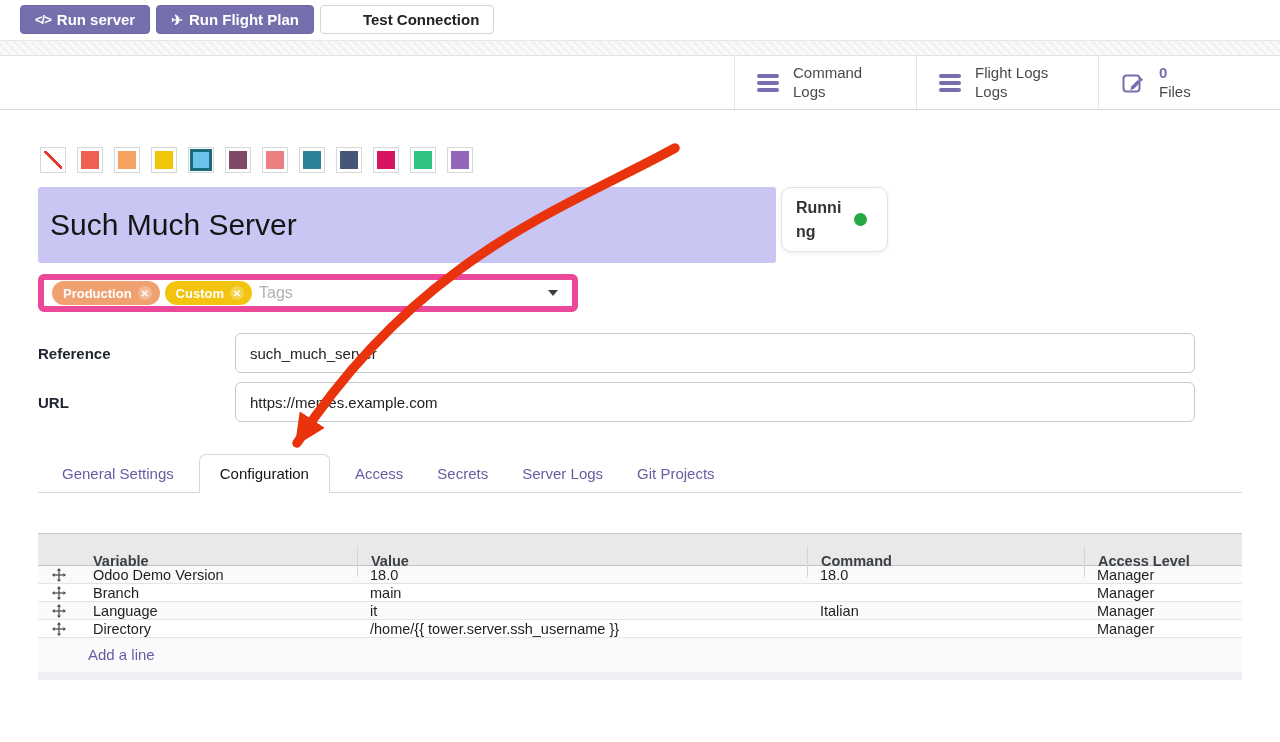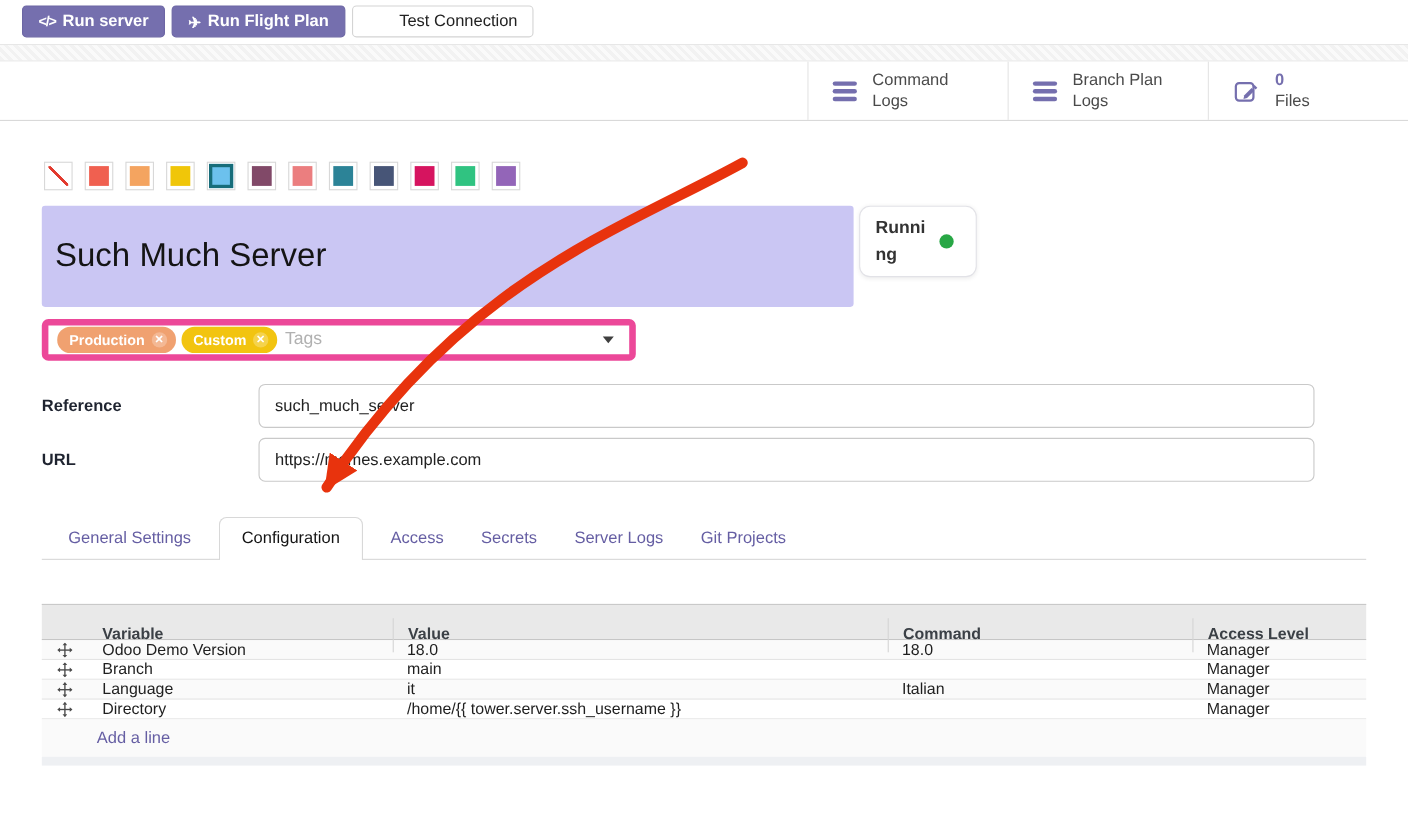--- a/index.html
+++ b/index.html
@@ -4,21 +4,21 @@
 <style>
   * { margin:0; padding:0; box-sizing:border-box; }
   html,body { width:1280px; height:742px; background:#fff; overflow:hidden;
     font-family:"Liberation Sans", sans-serif; color:#222; position:relative; }
 
   
   .toolbar { padding:5px 0 6px 20px; display:flex; gap:6px; }
   .btn { height:29px; display:inline-flex; align-items:center; gap:6px; padding:0 14px;
     border-radius:4px; font-size:15px; font-weight:700; cursor:pointer; border:1px solid transparent; }
   .btn-primary { background:#756fae; border-color:#6c66a4; color:#fff; }
-  .btn-secondary { background:#fff; border-color:#d4d4d4; color:#222; font-weight:400;padding-left:42px; }
+  .btn-secondary { background:#fff; border-color:#d4d4d4; color:#222; font-weight:700;padding-left:42px; }
   .btn .icon-code { font-weight:700; font-size:13px; letter-spacing:-1px; }
   .btn .icon-plane { font-size:14px; }
 
   .texture-strip { height:16px; border-top:1px solid #e7e7e7; border-bottom:1px solid #e3e3e3;
     background:repeating-linear-gradient(45deg,#f2f2f2 0 3px,#fafafa 3px 6px); }
 
   
   .control-panel { height:54px; border-bottom:1px solid #d9d9d9; display:flex; justify-content:flex-end; background:#fff; }
   .stat-btn { width:182px; border-left:1px solid #e4e4e4; display:flex; align-items:center; gap:14px;
     padding-left:22px; cursor:pointer; }
@@ -31,21 +31,21 @@
   .sheet { padding:0 38px; position:relative; }
 
   .swatches { margin-top:37px; display:flex; gap:11px; padding-left:2px; }
   .swatch { width:26px; height:26px; background:#fff; border:1px solid #d8d8d8; padding:3px; cursor:pointer; }
   .swatch .fill { width:100%; height:100%; }
   .swatch.none .fill { background:linear-gradient(45deg,transparent 46%,#e23a2e 46%,#e23a2e 56%,transparent 56%); }
   .swatch.selected { padding:1px; }
   .swatch.selected .fill { border:3px solid #176d7a; }
 
   .title-row { margin-top:14px; display:flex; align-items:flex-start; }
-  .title-box { width:738px; height:92px; border-radius:3px; display:flex; align-items:center;
+  .title-box { width:738px; height:76px; border-radius:3px; display:flex; align-items:center;
     padding-left:12px; font-size:30px; color:#141414; }
   .status-card { margin-left:5px; width:107px; height:65px; background:#fff; border:1px solid #e2e2e7;
     border-radius:10px; box-shadow:0 1px 4px rgba(0,0,0,.07); display:flex; align-items:center;
     padding:0 12px 0 14px; gap:6px; cursor:pointer; }
   .status-text { width:52px; word-break:break-all; font-weight:700; font-size:16px; line-height:1.45; color:#333; }
   .status-dot { width:13px; height:13px; border-radius:50%; flex:none; }
 
   .tags-box { margin-top:11px; width:540px; height:38px; border:6px solid #ec4899; border-radius:6px;
     display:flex; align-items:center; padding:0 14px 0 8px; gap:5px; cursor:text; }
   .pill { height:24px; border-radius:12px; display:inline-flex; align-items:center; gap:6px;
@@ -119,21 +119,21 @@
       <span>Logs</span>
     </span>
   </div>
   <div class="stat-btn">
     <span class="stat-lines">
         <i></i>
         <i></i>
         <i></i>
       </span>
     <span class="stat-label">
-      <span>Branch Plan</span><br>
+      <span>Flight Logs</span><br>
       <span>Logs</span>
     </span>
   </div>
   <div class="stat-btn">
     <svg width="24" height="24" viewBox="0 0 24 24">
       <rect x="2.5" y="4.5" width="16" height="16" rx="3" fill="none" stroke="#756fae" stroke-width="2"></rect>
       <path d="M10.2 15.6 L16.8 9 L19.3 11.5 L12.7 18.1 L9.4 18.9 Z" fill="#756fae"></path>
       <path d="M17.9 7.9 L20.4 10.4 L22 8.8 L19.5 6.3 Z" fill="#756fae"></path>
     </svg>
     <span class="stat-label">

